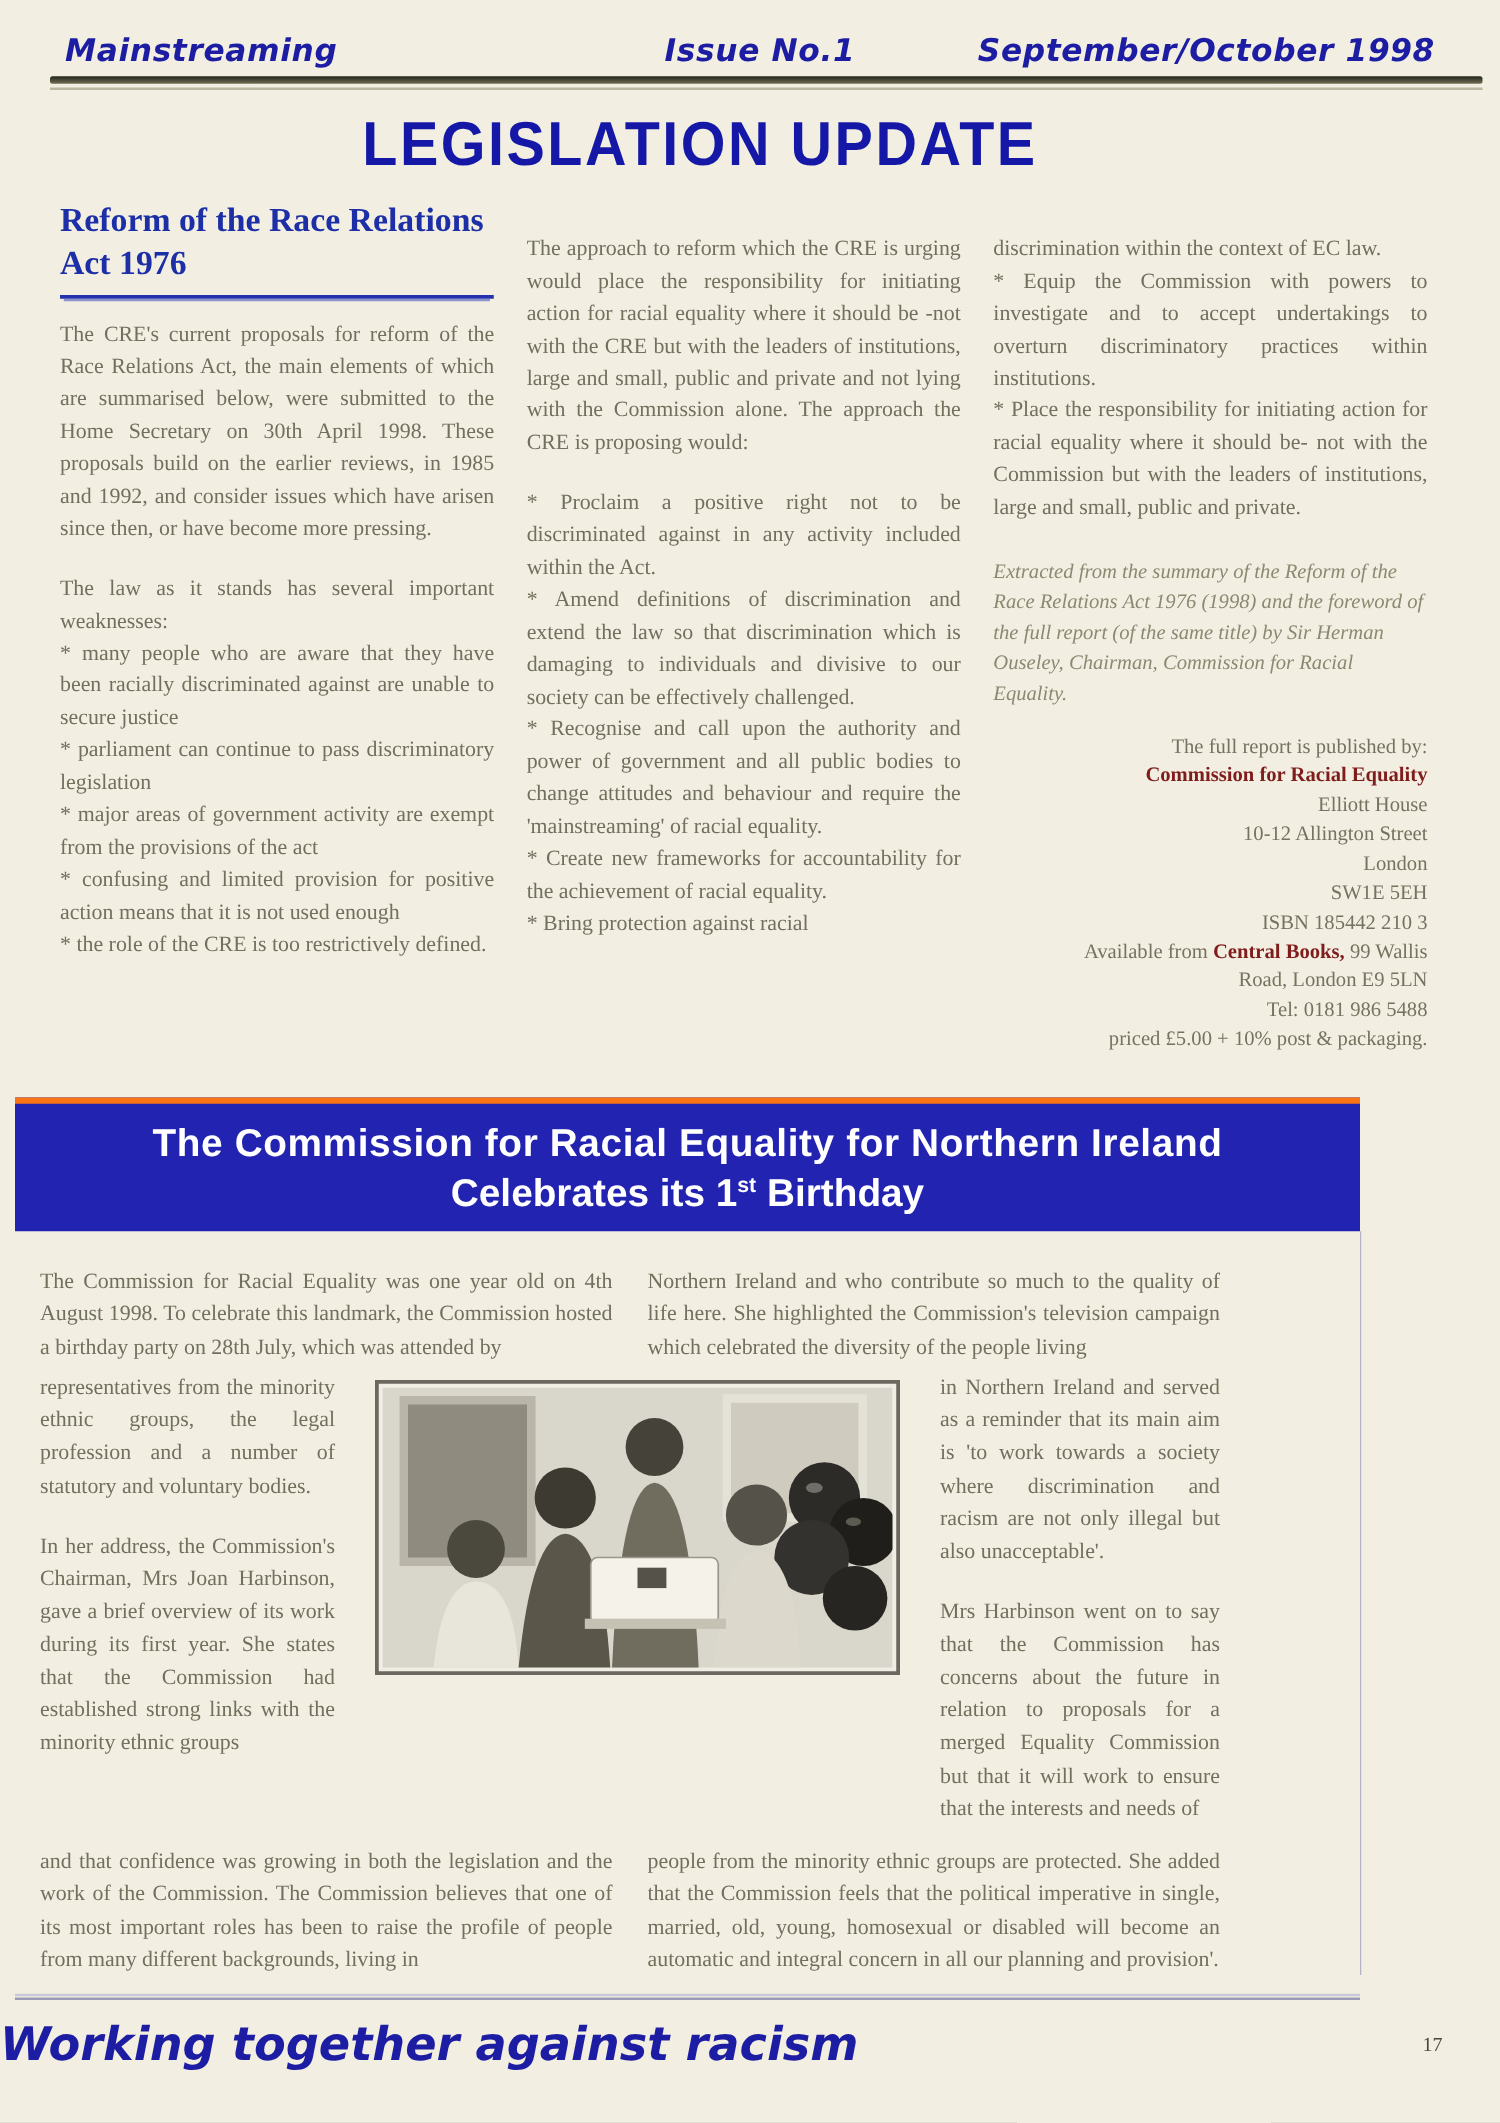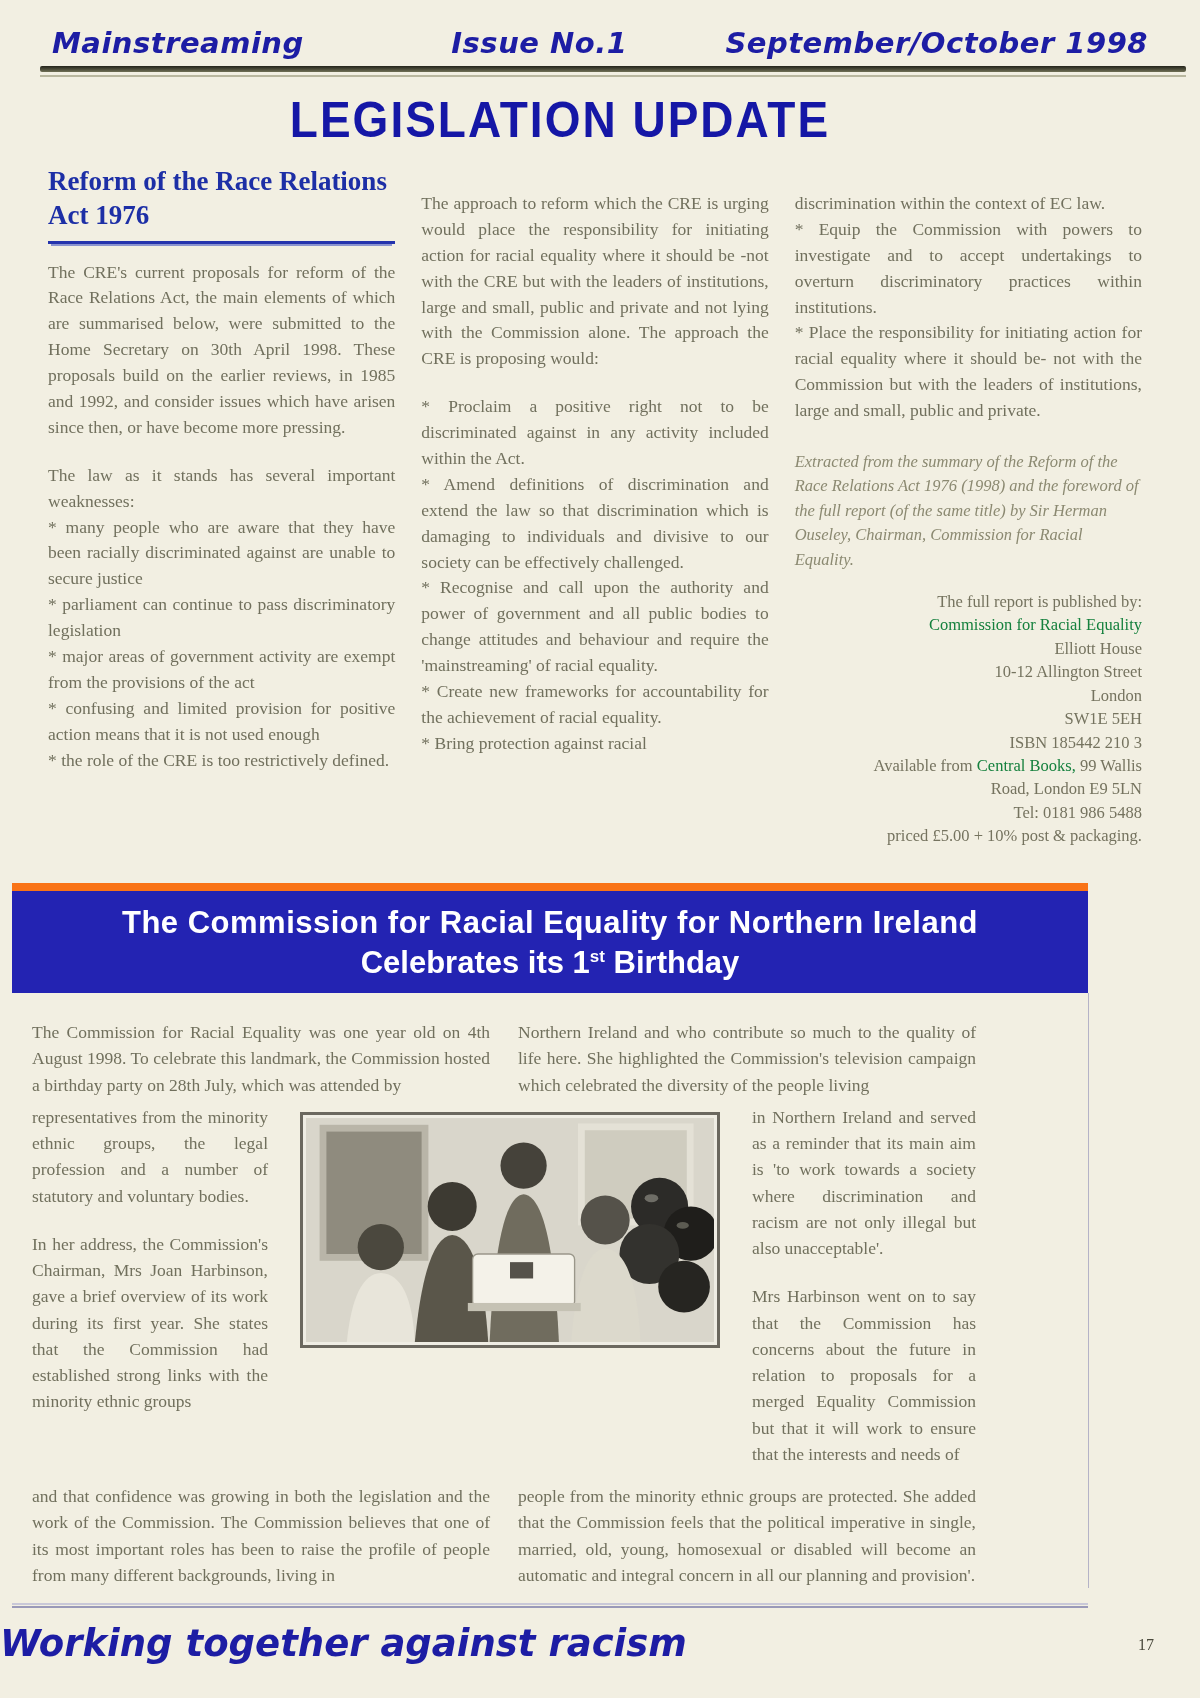--- a/index.html
+++ b/index.html
@@ -12,21 +12,21 @@
     font-family: "Liberation Serif", serif;
     color: #71705d;
     overflow: hidden;
   }
   
   .header {
     display: flex; justify-content: space-between; align-items: flex-end;
     padding: 26px 52px 6px 52px;
     font-family: "DejaVu Sans", sans-serif;
     font-style: italic; font-weight: bold;
-    color: #1d1da4; font-size: 29px; letter-spacing: .5px;
+    color: #1d1da4; font-size: 25px; letter-spacing: .5px;
   }
   .header .right { display: flex; gap: 98px; }
   .header-rule { margin: 0 14px 0 40px; }
   .header-rule .bar1 { height: 6px; background: linear-gradient(#23231a, #6f6f55); border-radius: 2px; }
   .header-rule .bar2 { height: 2px; margin-top: 3px; background: #b9b79f; }
   
   .main-title {
     text-align: center;
     font-family: "Liberation Sans", sans-serif;
     font-weight: 800; font-size: 46px; letter-spacing: 2px;
@@ -59,26 +59,26 @@
   .credit {
     margin-top: 26px !important;
     font-style: italic; color: #8b8971; font-size: 16.5px;
     text-align: left;
   }
   .publisher {
     margin-top: 18px;
     text-align: right; font-size: 16.5px; line-height: 1.42;
     color: #75735f;
   }
-  .publisher .b { font-weight: normal; color: #15803d; text-align: right; }
+  .publisher .b { font-weight: bold; color: #7f1d1d; text-align: right; }
   
   .banner {
     margin: 26px 112px 0 12px;
     background: #2323b2;
-    border-top: 8px solid #f97316;
+    border-top: 5px solid #f97316;
     color: #ffffff;
     text-align: center;
     font-family: "Liberation Sans", sans-serif;
     font-weight: bold;
     padding: 14px 10px 12px 10px;
   }
   .banner .l1 { font-size: 31px; letter-spacing: .5px; }
   .banner .l2 { font-size: 31px; margin-top: 4px; }
   .banner sup { font-size: 17px; }
   

